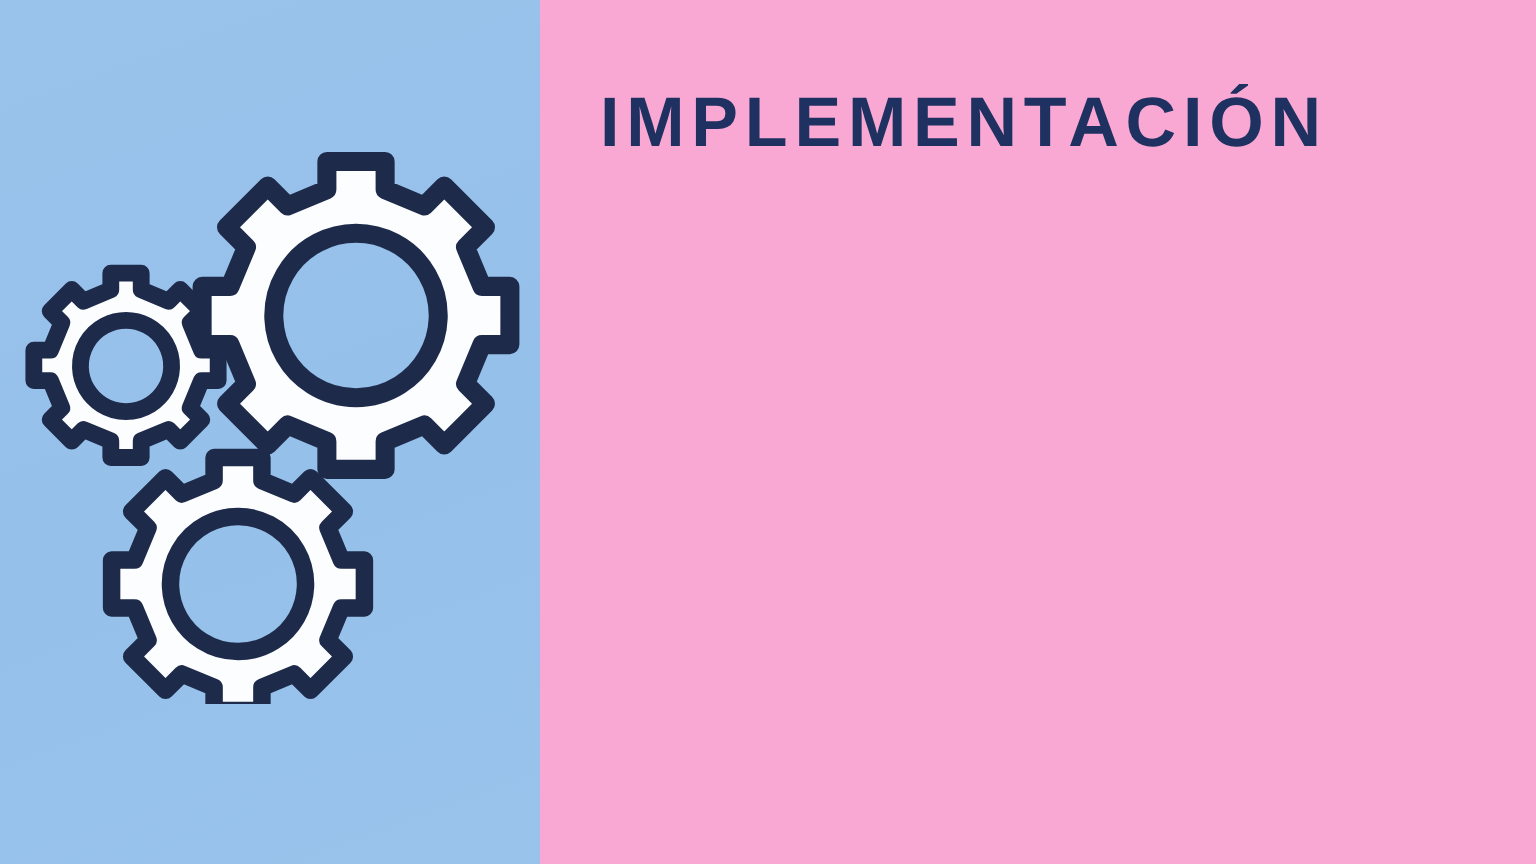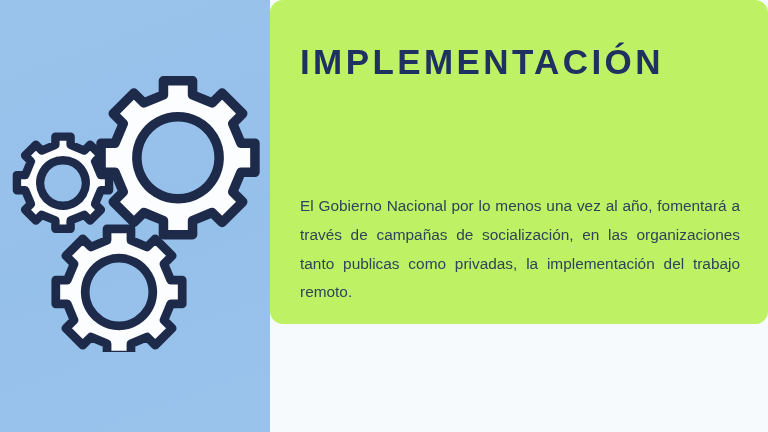--- a/index.html
+++ b/index.html
@@ -41,24 +41,23 @@
     left: 6px;
     top: 62px;
     width: 268px;
     height: 290px;
     display: block;
   }
   
   .right-panel {
     position: relative;
     width: 498px;
-    height: 324px;
+    height: 432px;
     flex: 0 0 498px;
-    background: #bef264;
-    border-radius: 13px;
+    background: #f9a8d4;
   }
   .page-title {
     position: absolute;
     left: 30px;
     top: 42px;
     width: 452px;
     margin: 0;
     font-family: "Liberation Sans", sans-serif;
     font-size: 35px;
     font-weight: bold;
@@ -141,17 +140,16 @@
         </g>
       </svg>
     </div>
   </div>
 
   <div class="right-panel">
 
     <h1 class="page-title">IMPLEMENTACIÓN</h1>
 
     <div class="body-block">
-      <p class="body-paragraph first">El Gobierno Nacional por lo menos una vez al año, fomentará a través de campañas de socialización, en las organizaciones tanto publicas como privadas, la implementación del trabajo remoto.</p>
     </div>
 
   </div>
 </div>
 
 </body></html>

